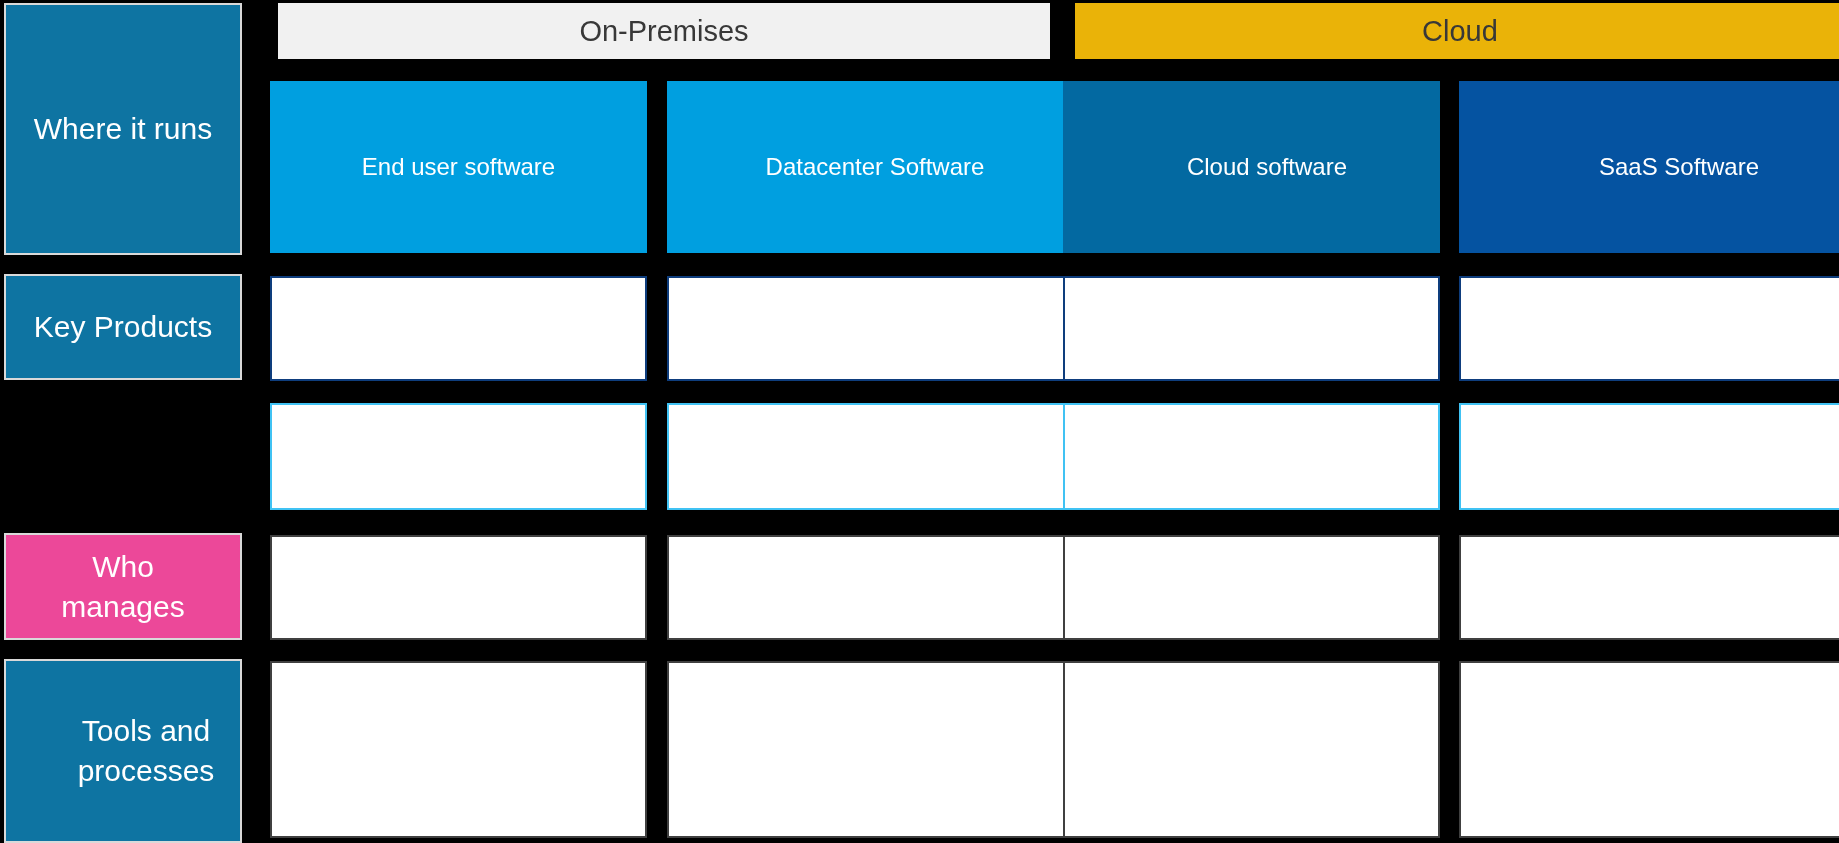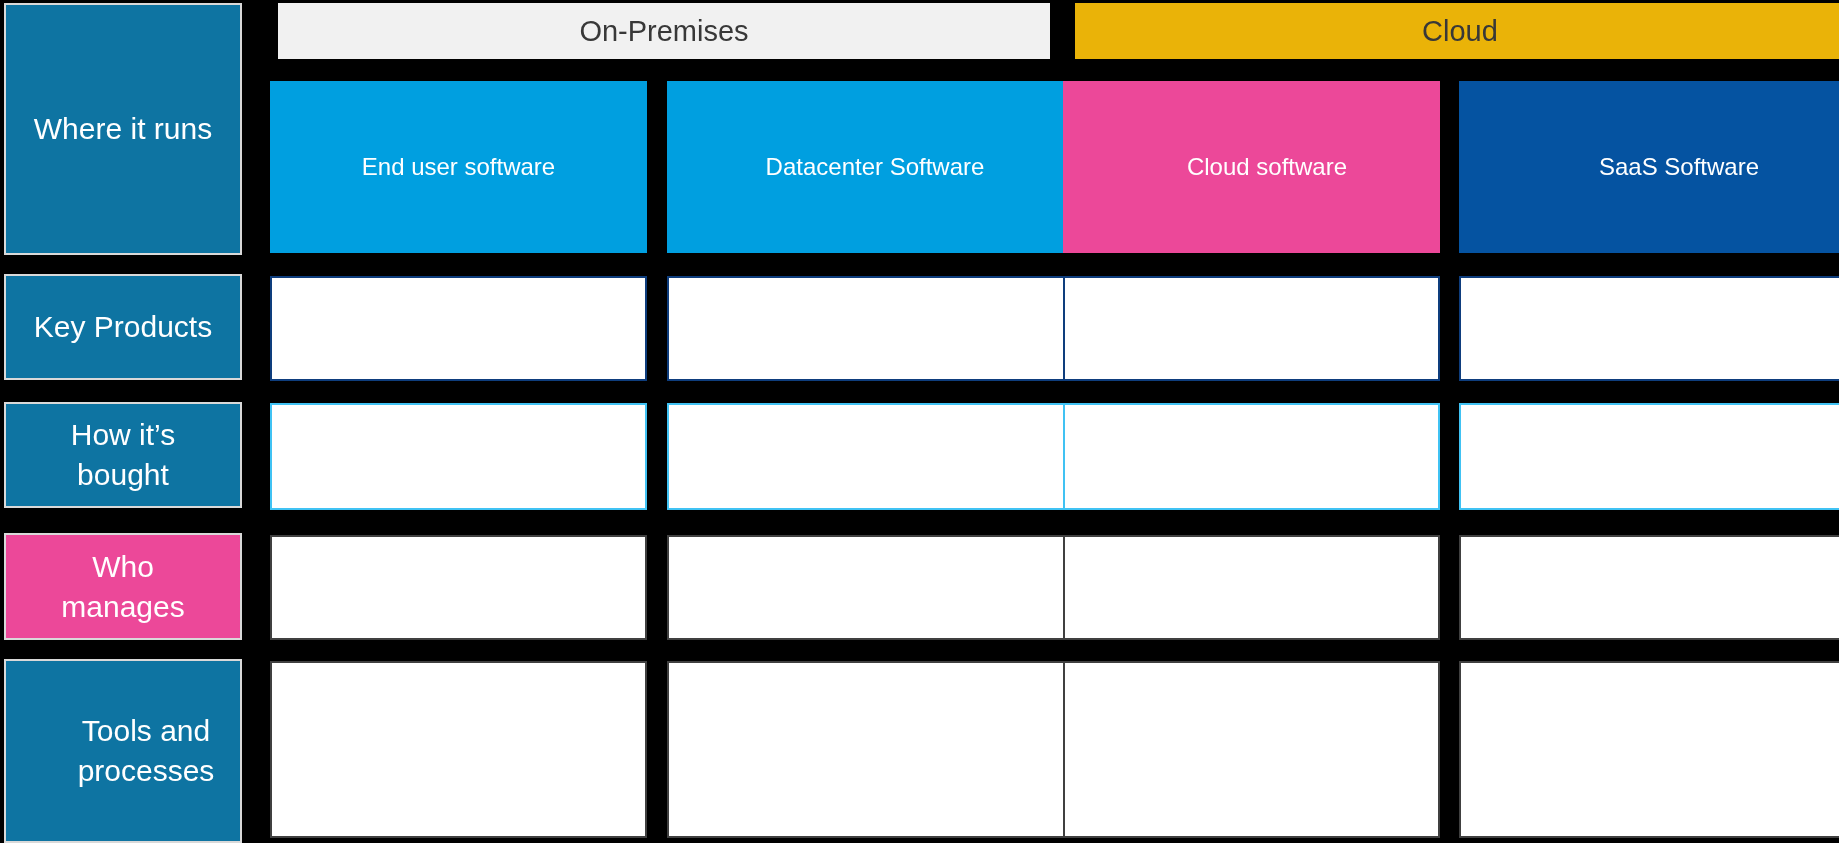--- a/index.html
+++ b/index.html
@@ -72,26 +72,24 @@
 
 <div class="canvas">
 
   <div class="box rowlabel corner" style="background-color: rgb(14, 116, 162);">Where it runs</div>
 
   <div class="box grouphdr grp-onprem" style="background-color: rgb(241, 241, 241);">On-Premises</div>
   <div class="box grouphdr grp-cloud" style="background-color: #eab308;">Cloud</div>
 
   <div class="box colhdr bg-light c1" style="background-color: rgb(0, 159, 224);">End user software</div>
   <div class="box colhdr bg-light c2" style="background-color: rgb(0, 159, 224);">Datacenter Software</div>
-  <div class="box colhdr bg-dark c3" style="background-color: #ec4899; padding-left: 31px;">Cloud software</div>
+  <div class="box colhdr bg-dark c3" style="background-color: #0369a1; padding-left: 31px;">Cloud software</div>
   <div class="box colhdr bg-dark c4" style="background-color: rgb(5, 83, 161);">SaaS Software</div>
 
   <div class="box rowlabel lbl-r1" style="background-color: rgb(14, 116, 162);">Key Products</div>
-  <div class="box rowlabel lbl-r2" style="background-color: rgb(14, 116, 162);">How it’s
-bought</div>
   <div class="box rowlabel lbl-r3" style="background-color: #ec4899;">Who
 manages</div>
   <div class="box rowlabel lbl-r4" style="background-color: rgb(14, 116, 162); padding-left: 46px;">Tools and
 processes</div>
 
   <div class="box cell cell-r1 c1" style="border-color: rgb(14, 61, 125);"></div>
   <div class="box cell cell-r1 c2" style="border-color: rgb(14, 61, 125);"></div>
   <div class="box cell cell-r1 c3" style="border-color: rgb(14, 61, 125);"></div>
   <div class="box cell cell-r1 c4" style="border-color: rgb(14, 61, 125);"></div>
 

